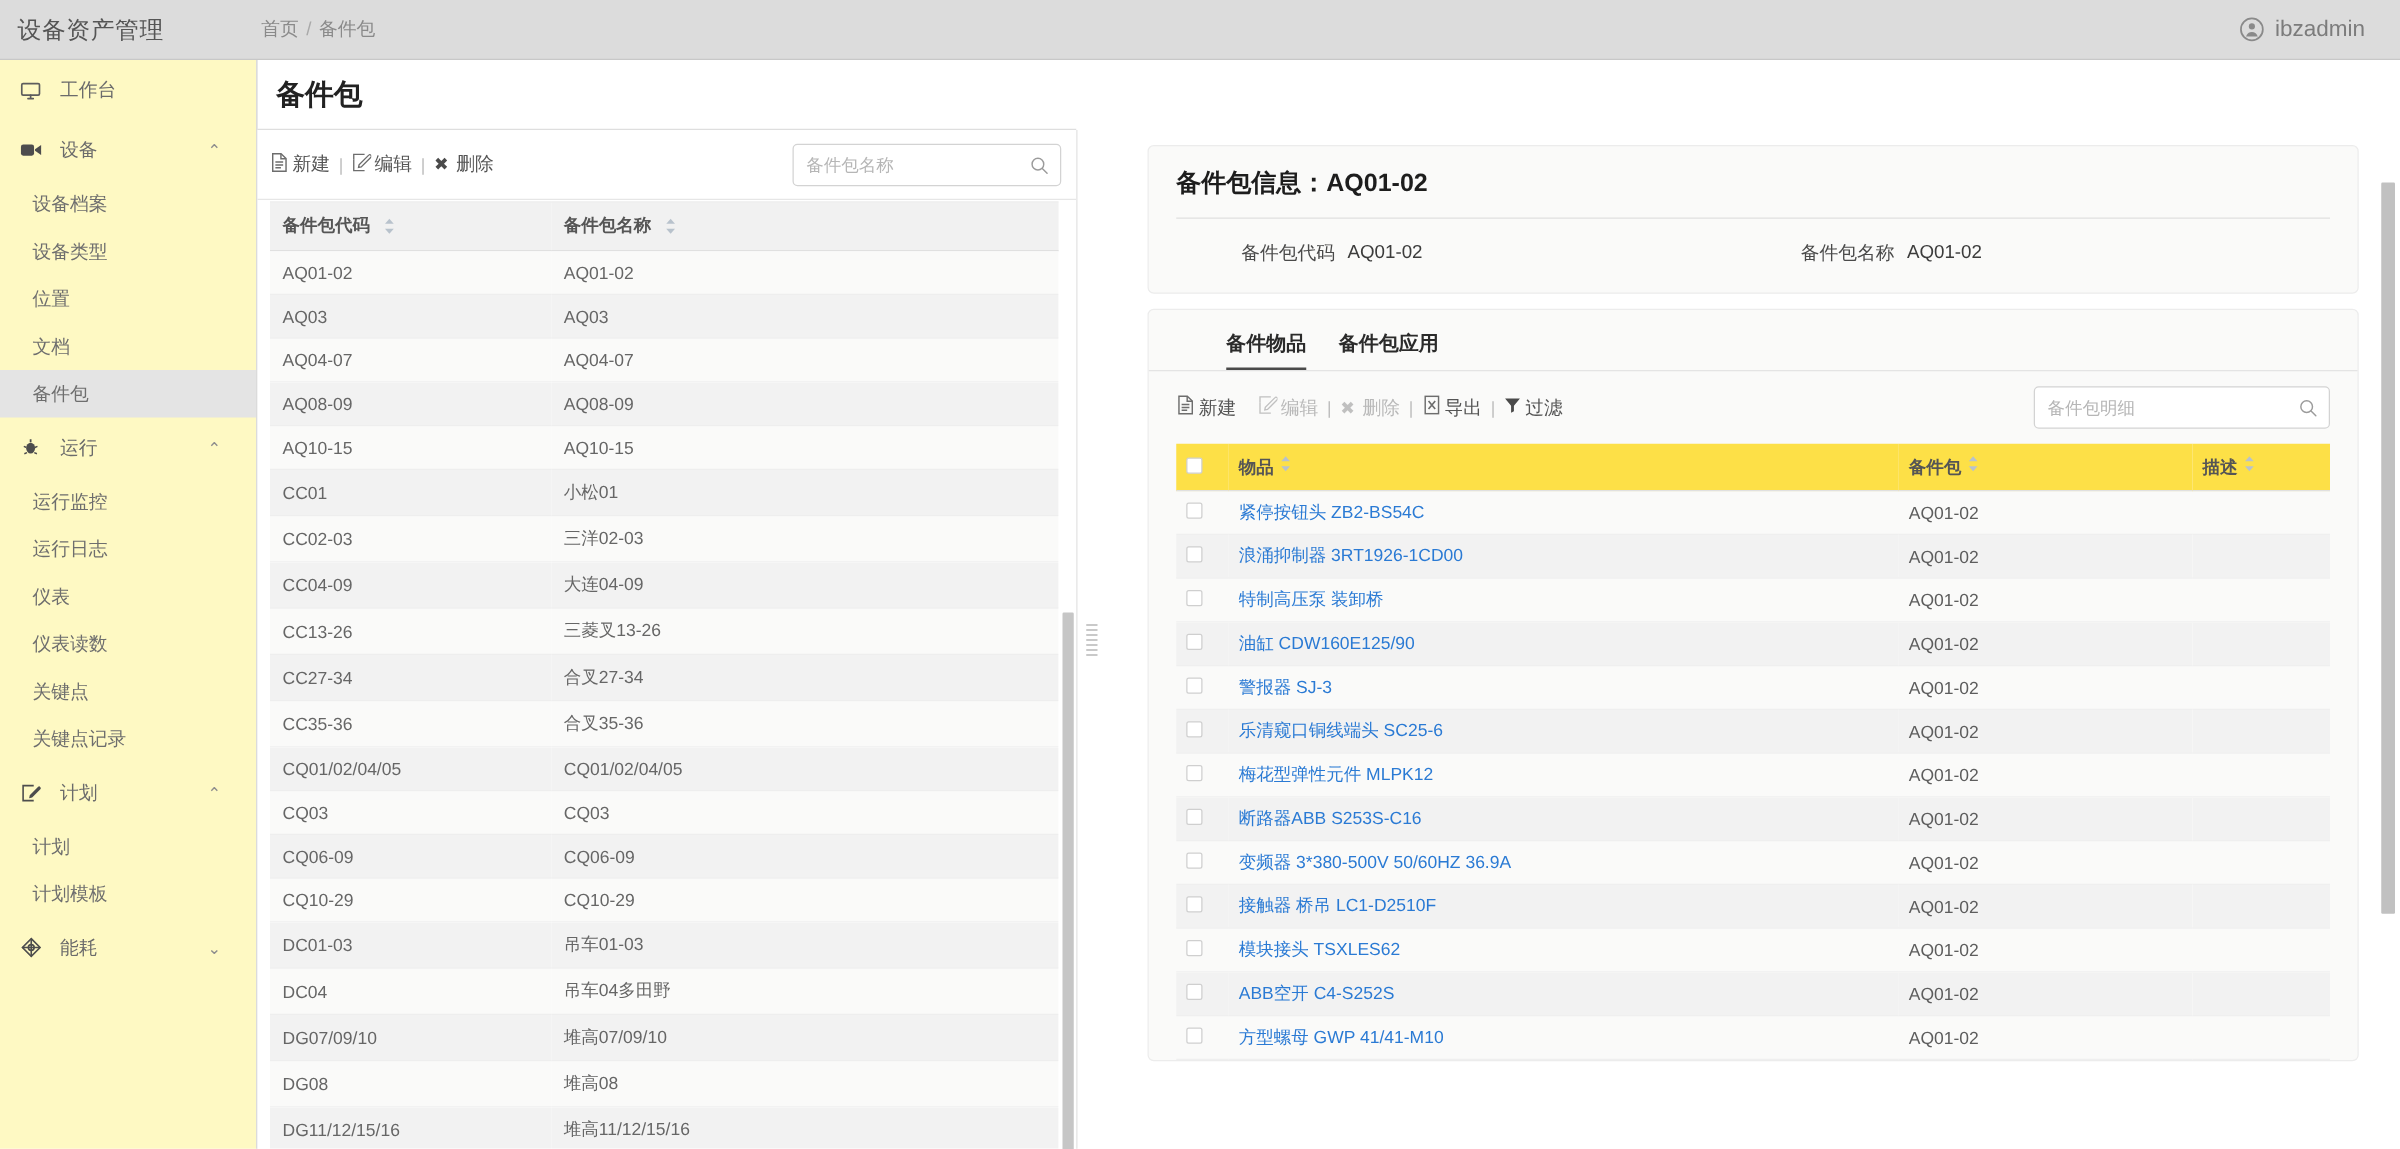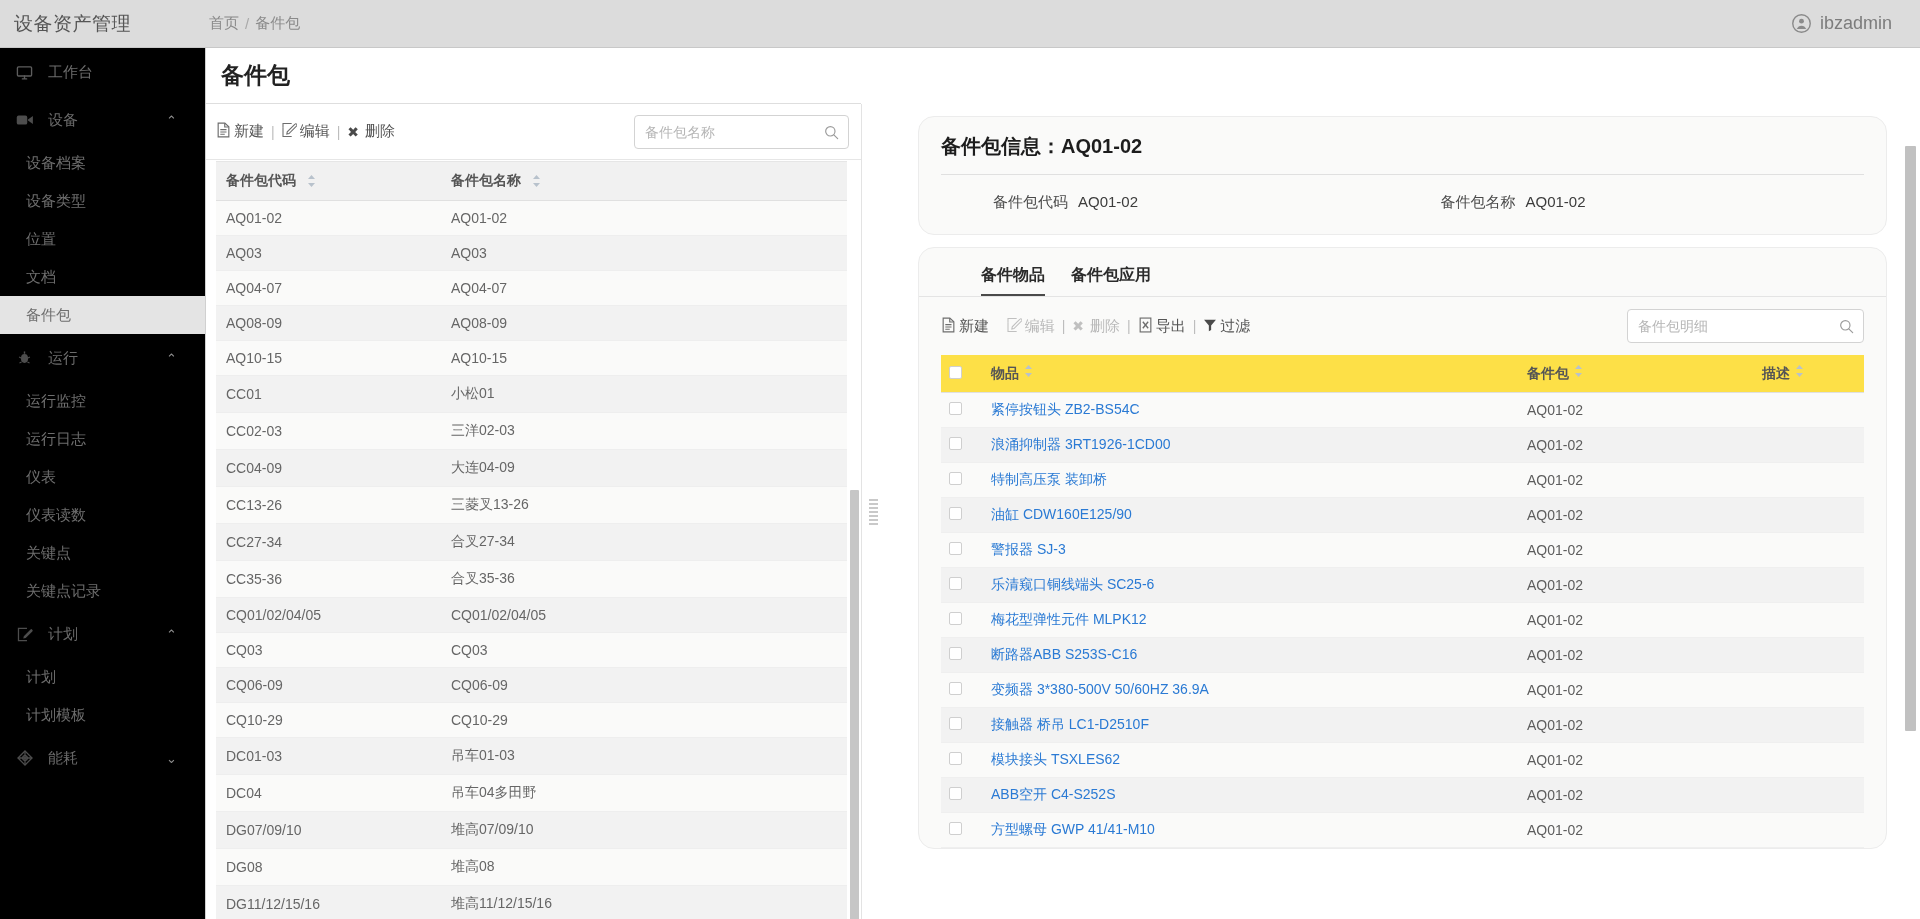--- a/index.html
+++ b/index.html
@@ -33,21 +33,21 @@
     margin-left: auto; margin-right: 28px;
     display: flex; align-items: center; gap: 8px;
     font-size: 18px; color: #7c7c7c;
   }
   #user-area svg { display:block; }
 
   
   #sidebar {
     position: absolute; top: 48px; left: 0;
     width: 205px; height: 871px;
-    background: #000000;
+    background: #fef9c3;
     overflow: hidden;
   }
   .nav-group {
     display: flex; align-items: center;
     height: 48px; padding-left: 16px;
     font-size: 15px; color: #6b6b6b;
     cursor: pointer;
   }
   .nav-group .g-icon {
     width: 22px; margin-right: 10px;
@@ -164,21 +164,21 @@
     background: repeating-linear-gradient(
       to bottom, #c9c9c9 0 2px, transparent 2px 4px);
   }
 
   
   #right-panel {
     position: absolute; left: 679px; top: 0; right: 0; bottom: 0;
     background: #fff; overflow: hidden;
   }
   .card {
-    background: #fafaf9; border: 1px solid #ececec; border-radius: 16px;
+    background: #fafaf9; border: 1px solid #ececec; border-radius: 5px;
     margin: 12px 34px 0 33px;
   }
   #info-card { padding: 16px 22px 22px 22px; }
   #info-title { font-size: 20px; font-weight: bold; color: #1d1d1d; }
   #info-divider { height: 1px; background: #e0e0e0; margin: 14px 0 0 0; }
   #info-fields {
     display: flex; padding-top: 18px; font-size: 15px;
   }
   .field { display: flex; gap: 10px; }
   .field .lbl { color: #4a4a4a; }

